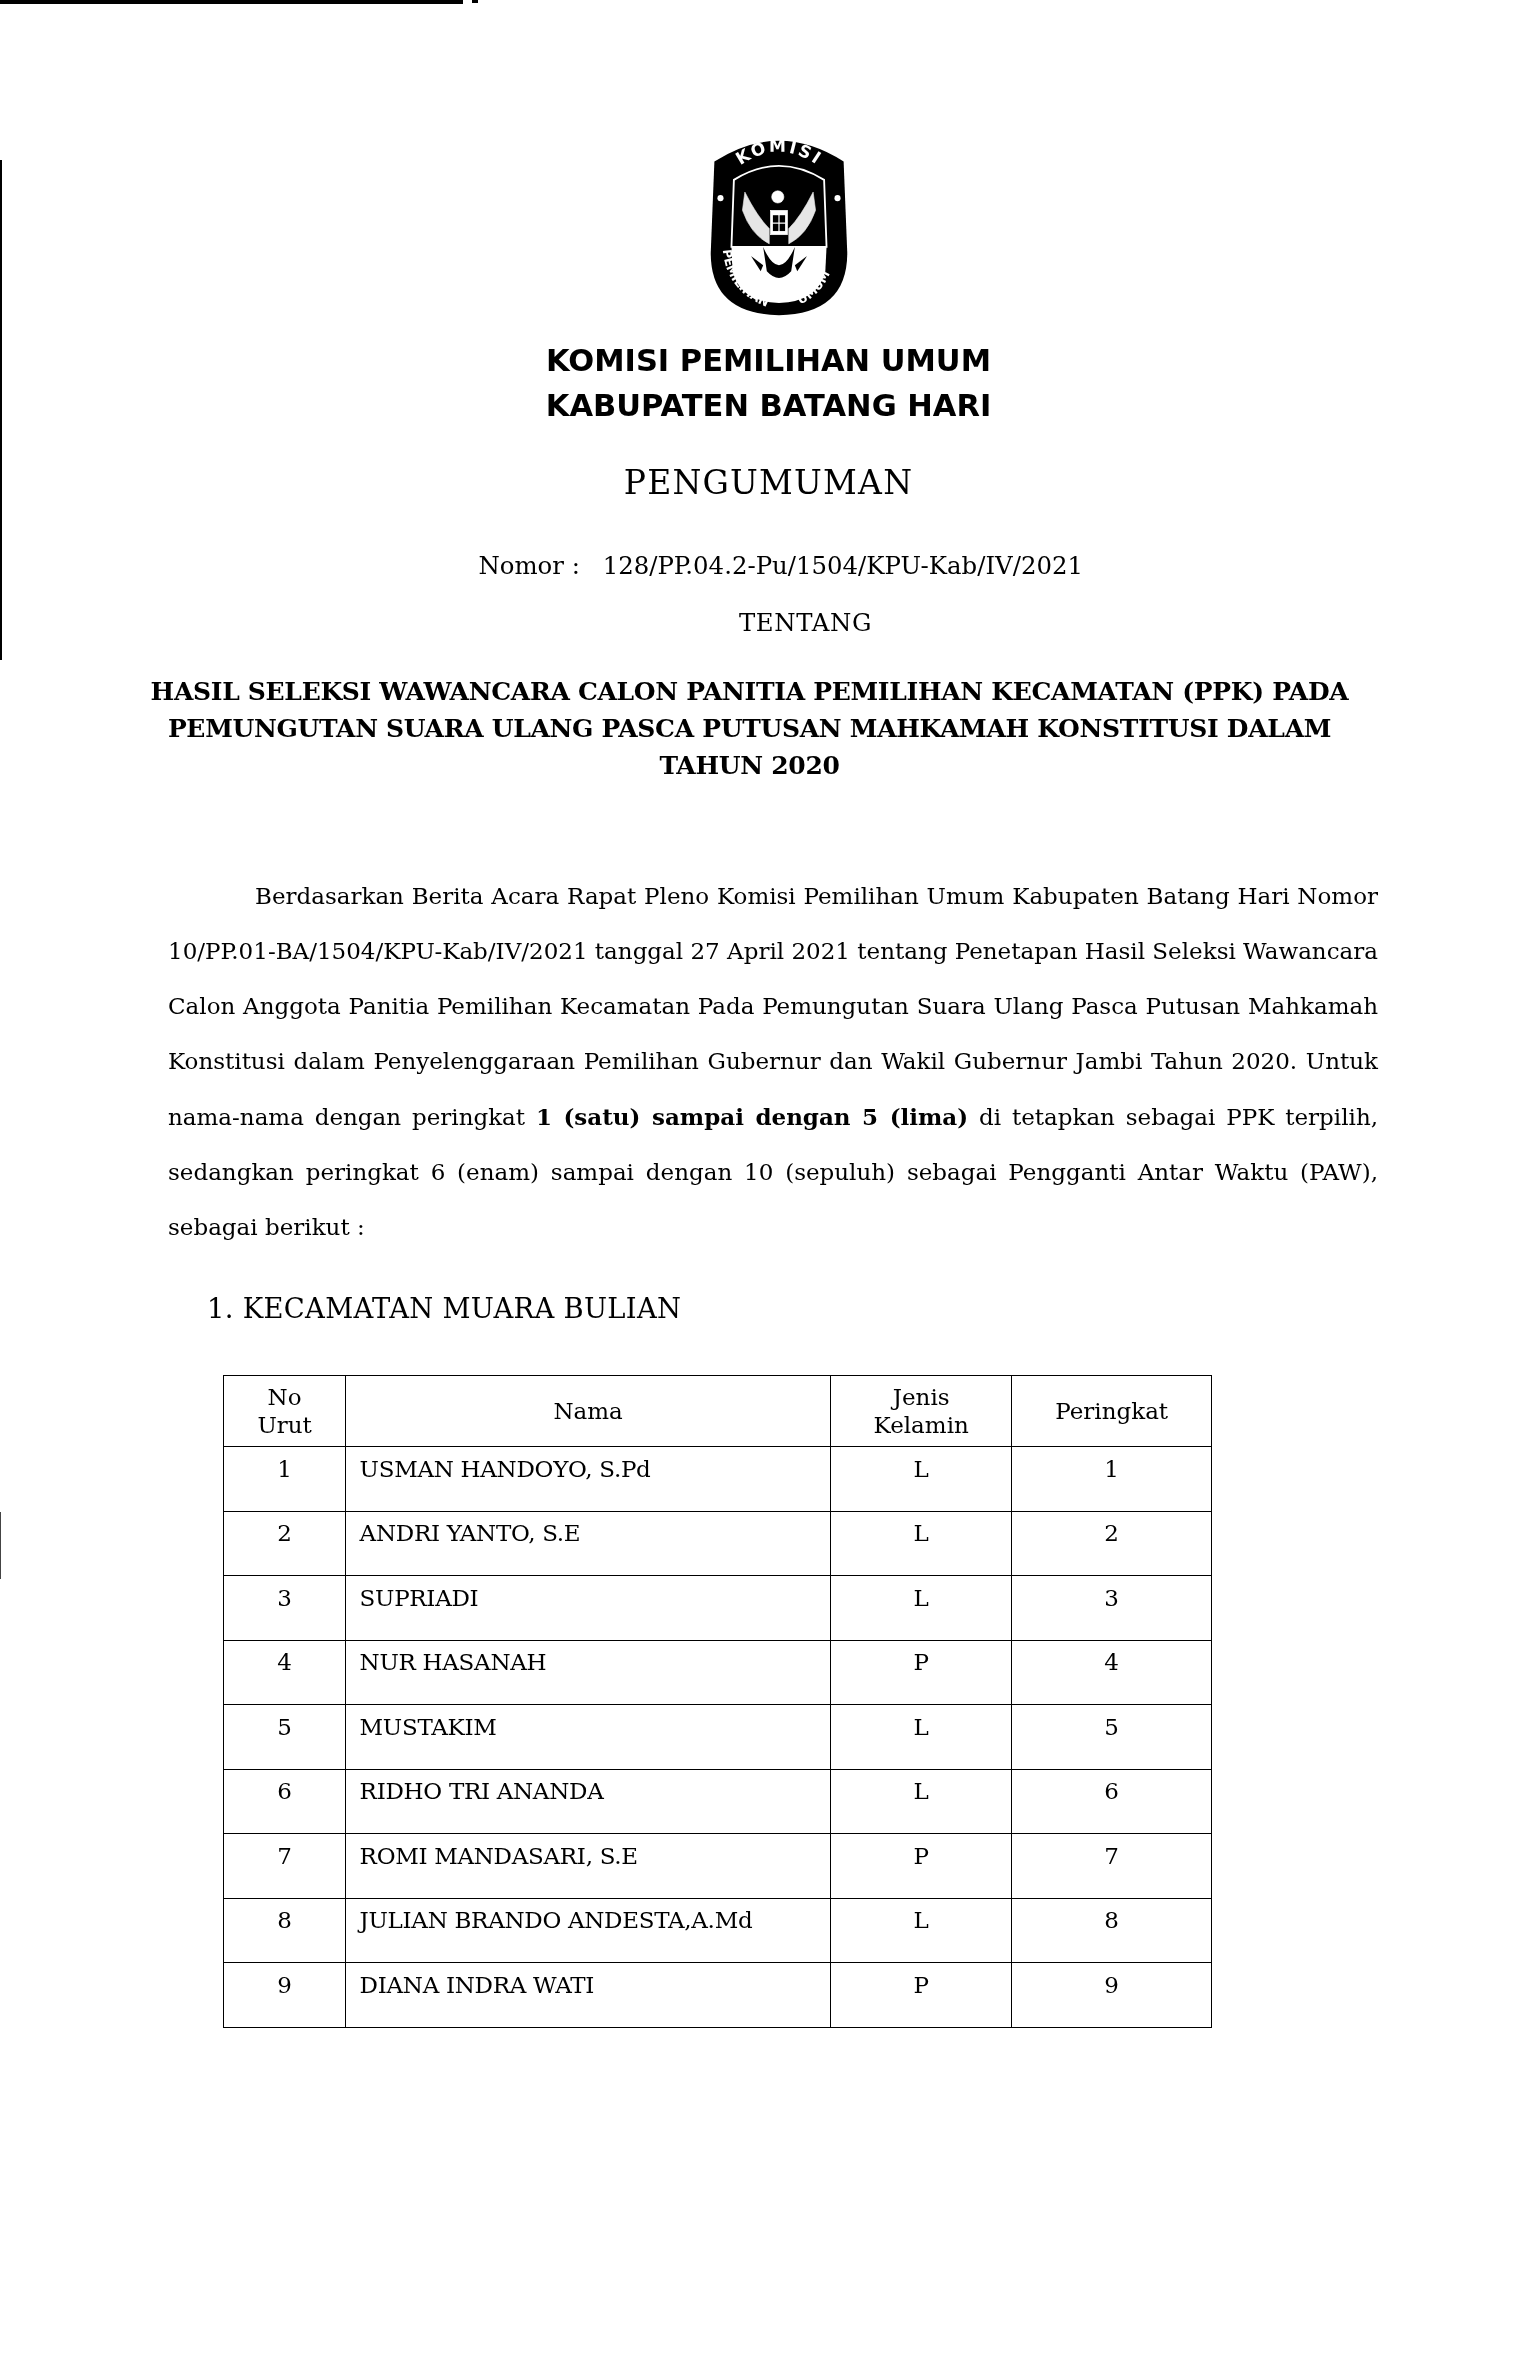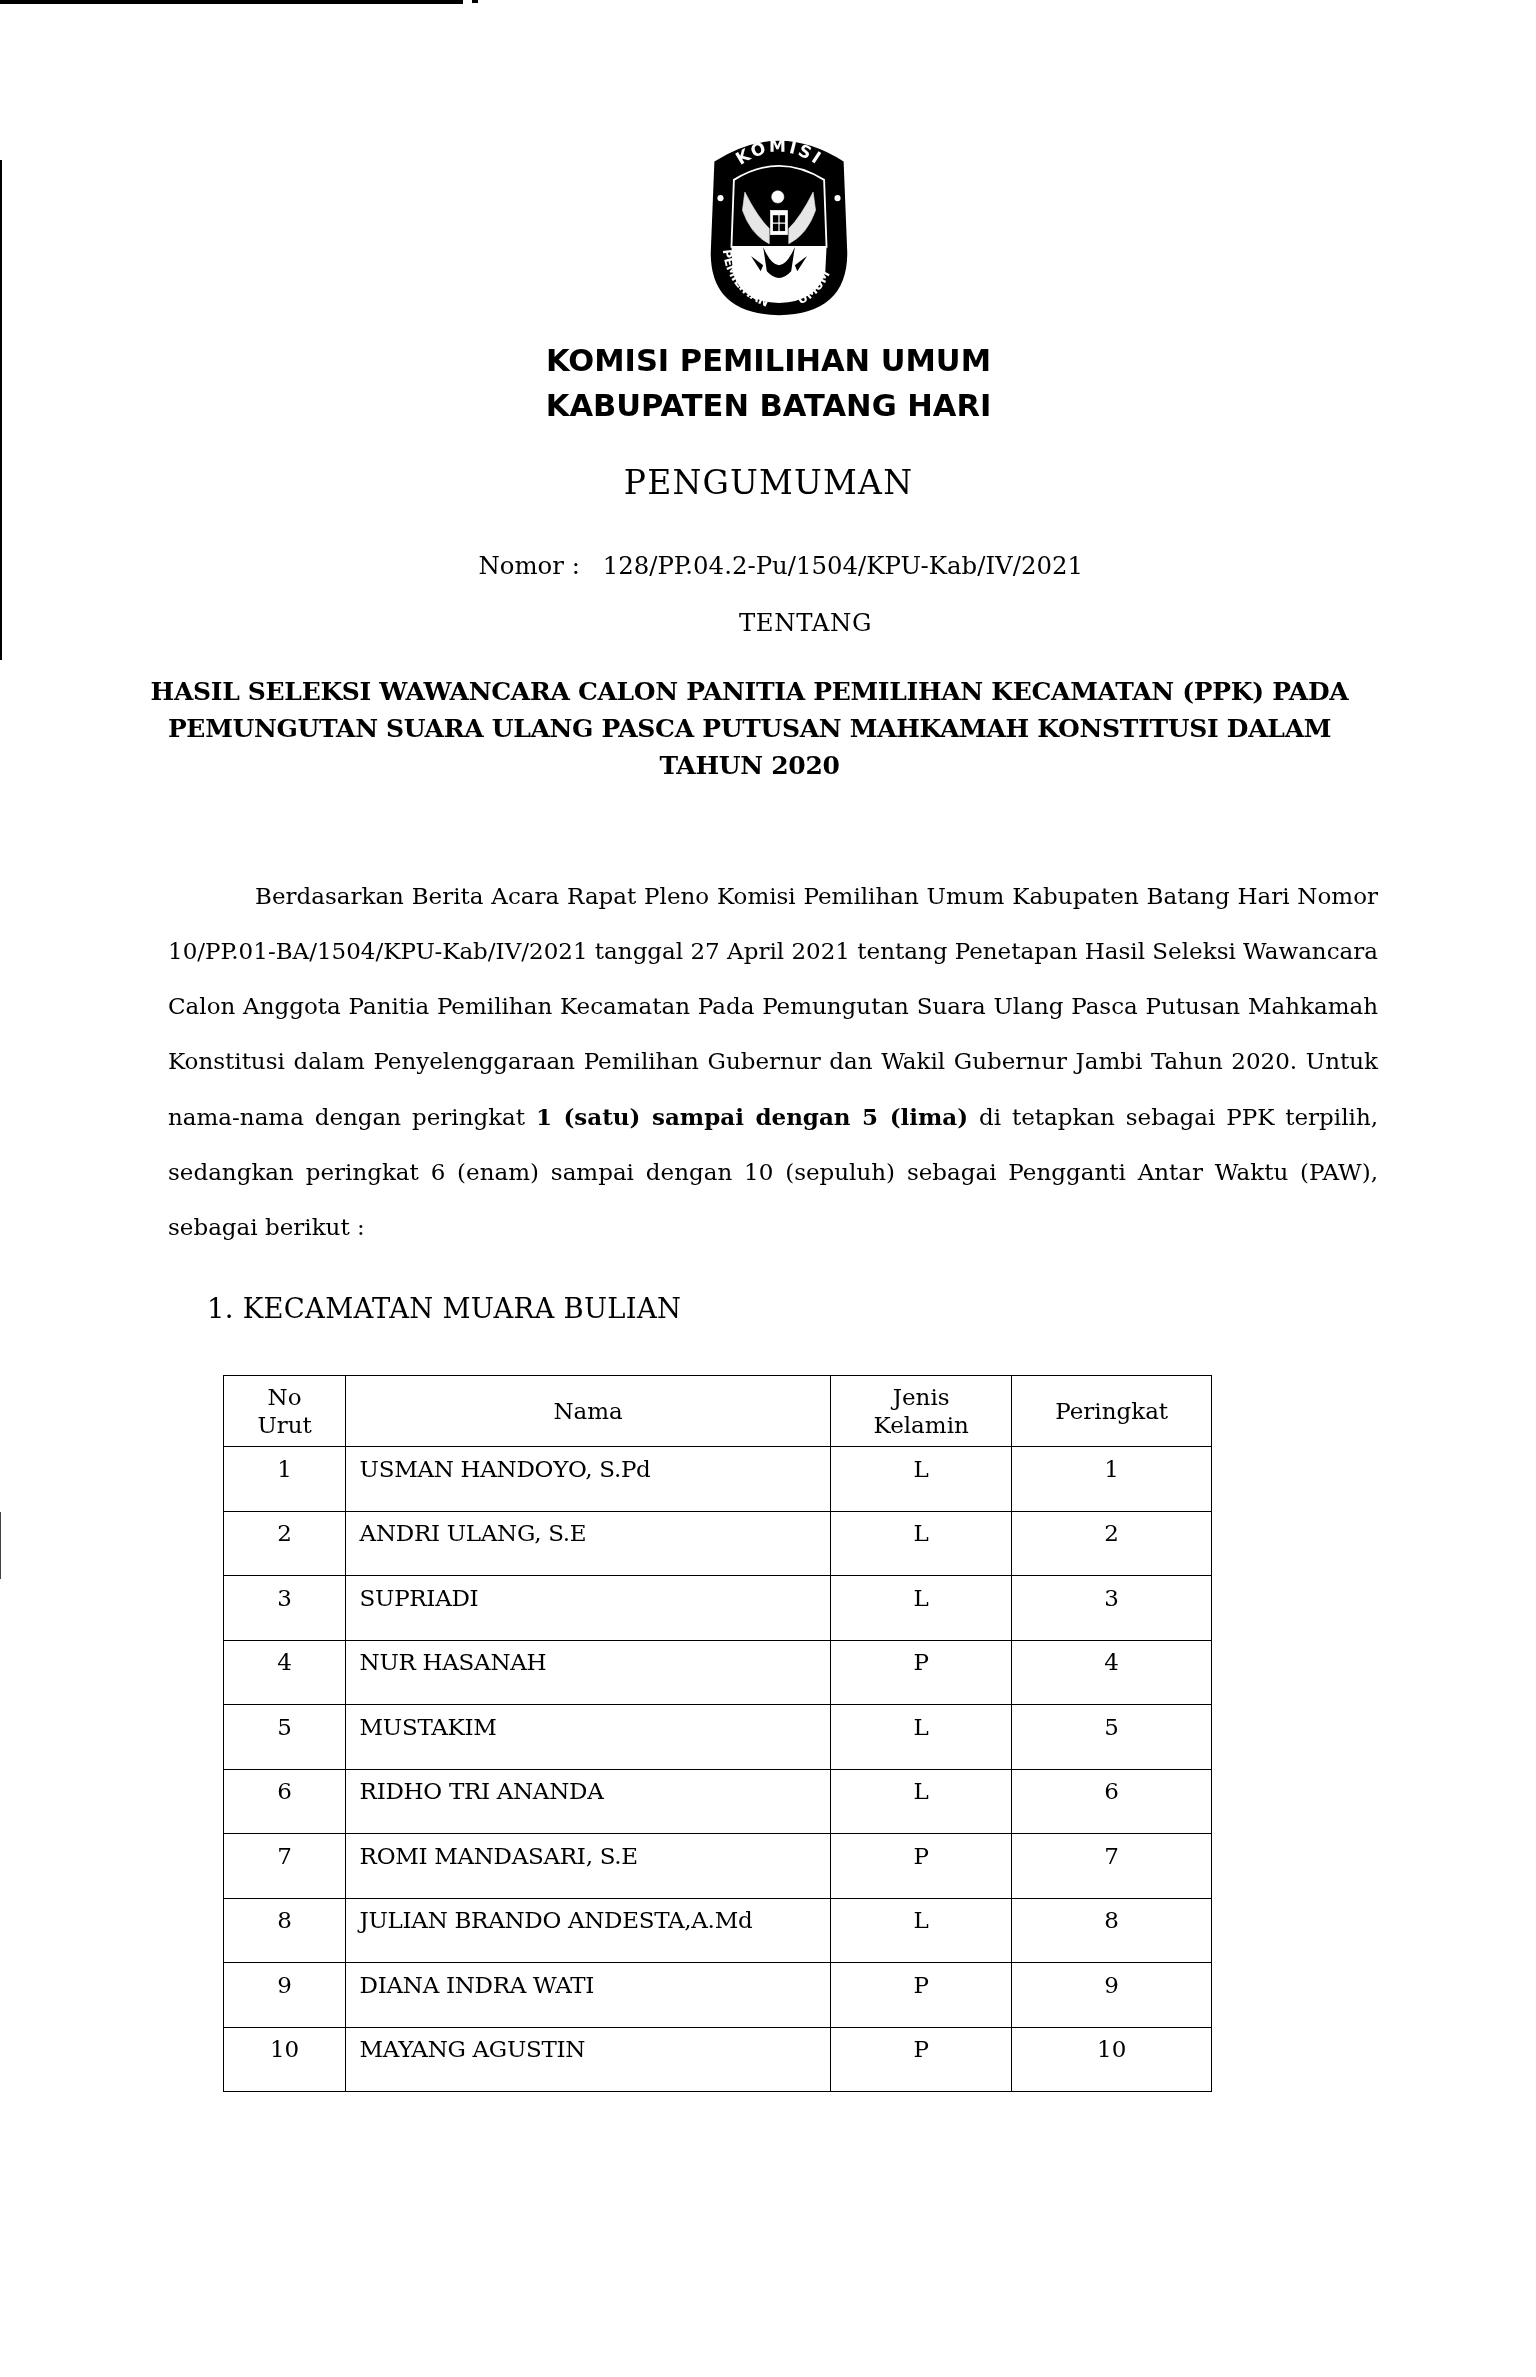--- a/index.html
+++ b/index.html
@@ -145,21 +145,21 @@
   </thead>
   <tbody>
     <tr>
       <td>1</td>
       <td class="name">USMAN HANDOYO, S.Pd</td>
       <td>L</td>
       <td>1</td>
     </tr>
     <tr>
       <td>2</td>
-      <td class="name">ANDRI ULANG, S.E</td>
+      <td class="name">ANDRI YANTO, S.E</td>
       <td>L</td>
       <td>2</td>
     </tr>
     <tr>
       <td>3</td>
       <td class="name">SUPRIADI</td>
       <td>L</td>
       <td>3</td>
     </tr>
     <tr>
@@ -191,21 +191,15 @@
       <td class="name">JULIAN BRANDO ANDESTA,A.Md</td>
       <td>L</td>
       <td>8</td>
     </tr>
     <tr>
       <td>9</td>
       <td class="name">DIANA INDRA WATI</td>
       <td>P</td>
       <td>9</td>
     </tr>
-    <tr>
-      <td>10</td>
-      <td class="name">MAYANG AGUSTIN</td>
-      <td>P</td>
-      <td class="rank-low">10</td>
-    </tr>
   </tbody>
 </table>
 
 
 </body></html>

